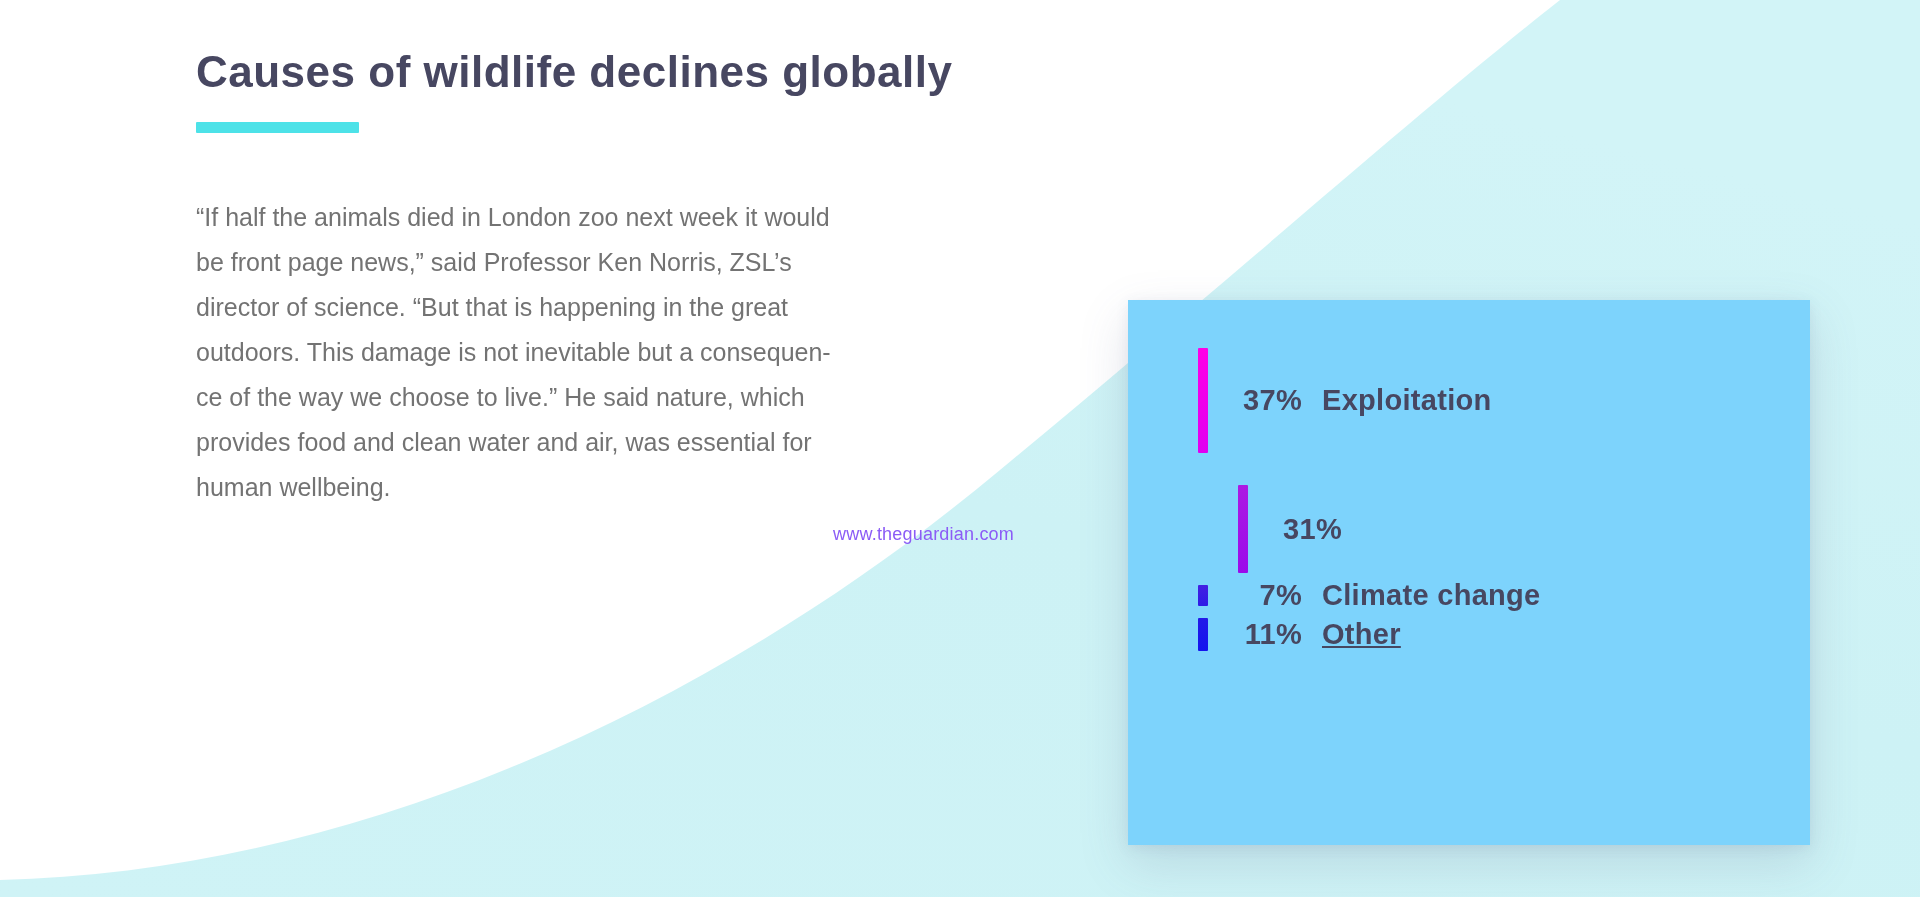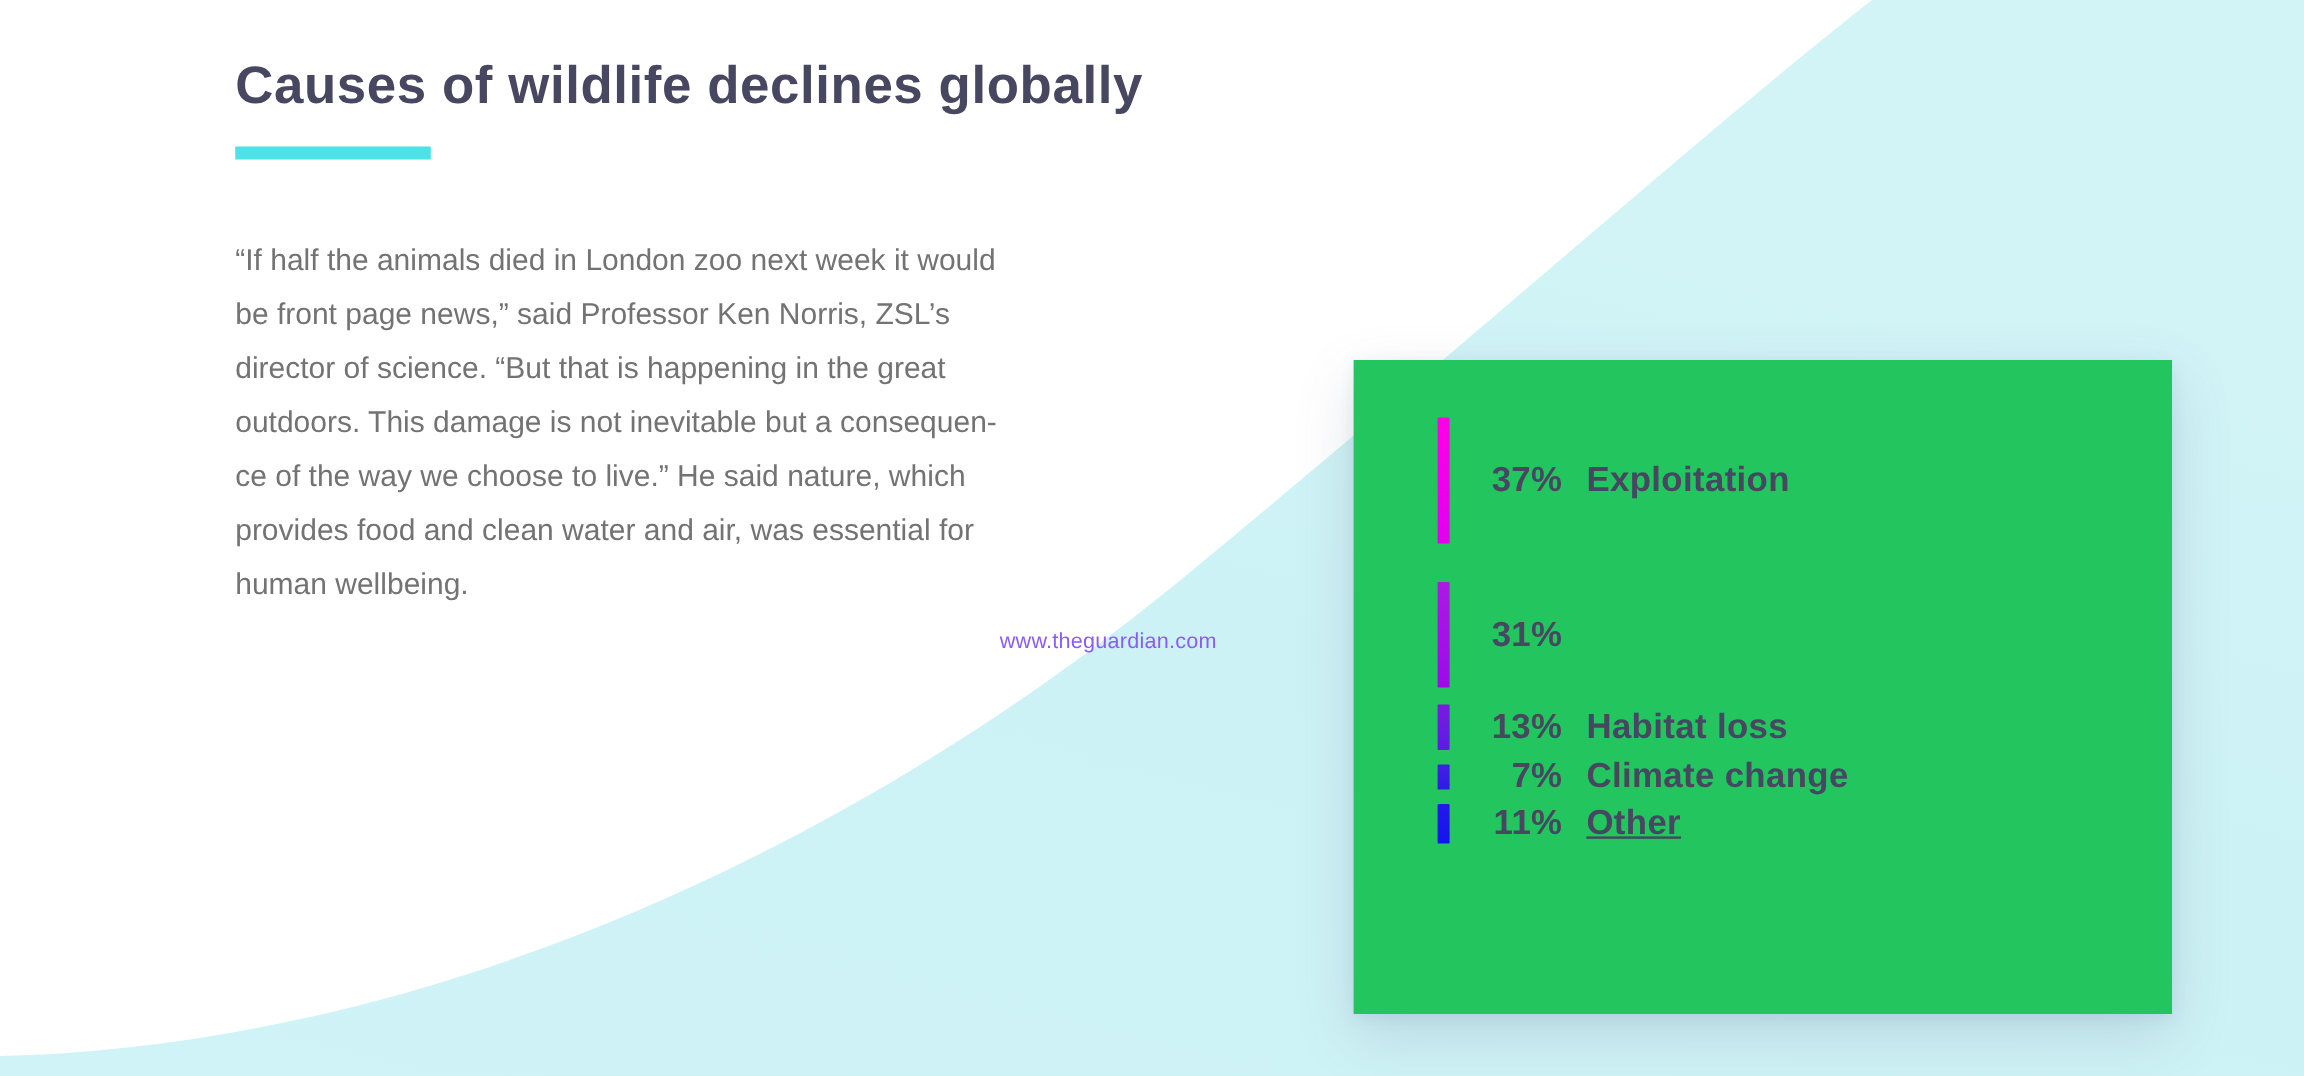--- a/index.html
+++ b/index.html
@@ -81,21 +81,21 @@
     letter-spacing:0.2px;
   }
 
   
   .legend-card {
     position:absolute;
     left:1128px;
     top:300px;
     width:682px;
     height:545px;
-    background:#22c55e;
+    background:#7dd3fc;
     box-shadow:0 18px 46px rgba(90,100,140,0.18),
                0 3px 12px rgba(90,100,140,0.10);
     z-index:4;
   }
 
   .legend-list {
     position:absolute;
     left:70px;
     top:48px;
     right:26px;
@@ -178,31 +178,24 @@
 
   <div class="legend-card">
     <div class="legend-list" id="legend-list">
         <div class="legend-row" style="height: 105px;">
           <span class="legend-bar" style="height: 105px; background: linear-gradient(rgb(255, 0, 230) 0%, rgb(224, 0, 240) 100%);"></span>
           <span class="legend-text" style="margin-left: 28px;">
             <span class="legend-pct" style="min-width: 66px;">37%</span>
             <span class="legend-label" style="margin-left: 20px;">Exploitation</span>
           </span>
         </div>
-        <div class="legend-row" style="height: 88px; margin-top: 32px;">
+        <div class="legend-row" style="height: 88px; margin-top: 32px; margin-left: 40px;">
           <span class="legend-bar" style="height: 88px; background: linear-gradient(rgb(172, 26, 226) 0%, rgb(155, 11, 234) 100%);"></span>
           <span class="legend-text" style="margin-left: 28px;">
             <span class="legend-pct" style="min-width: 66px;">31%</span>
-          </span>
-        </div>
-        <div class="legend-row" style="height: 38px; margin-top: 14px;">
-          <span class="legend-bar" style="height: 38px; background: linear-gradient(rgb(122, 27, 223) 0%, rgb(90, 28, 228) 100%);"></span>
-          <span class="legend-text" style="margin-left: 28px;">
-            <span class="legend-pct" style="min-width: 66px;">13%</span>
-            <span class="legend-label" style="margin-left: 20px;">Habitat loss</span>
           </span>
         </div>
         <div class="legend-row" style="height: 21px; margin-top: 12px;">
           <span class="legend-bar" style="height: 21px; background: linear-gradient(rgb(67, 32, 226) 0%, rgb(46, 27, 230) 100%);"></span>
           <span class="legend-text" style="margin-left: 28px;">
             <span class="legend-pct" style="min-width: 66px;">7%</span>
             <span class="legend-label" style="margin-left: 20px;">Climate change</span>
           </span>
         </div>
         <div class="legend-row" style="height: 33px; margin-top: 12px;">

